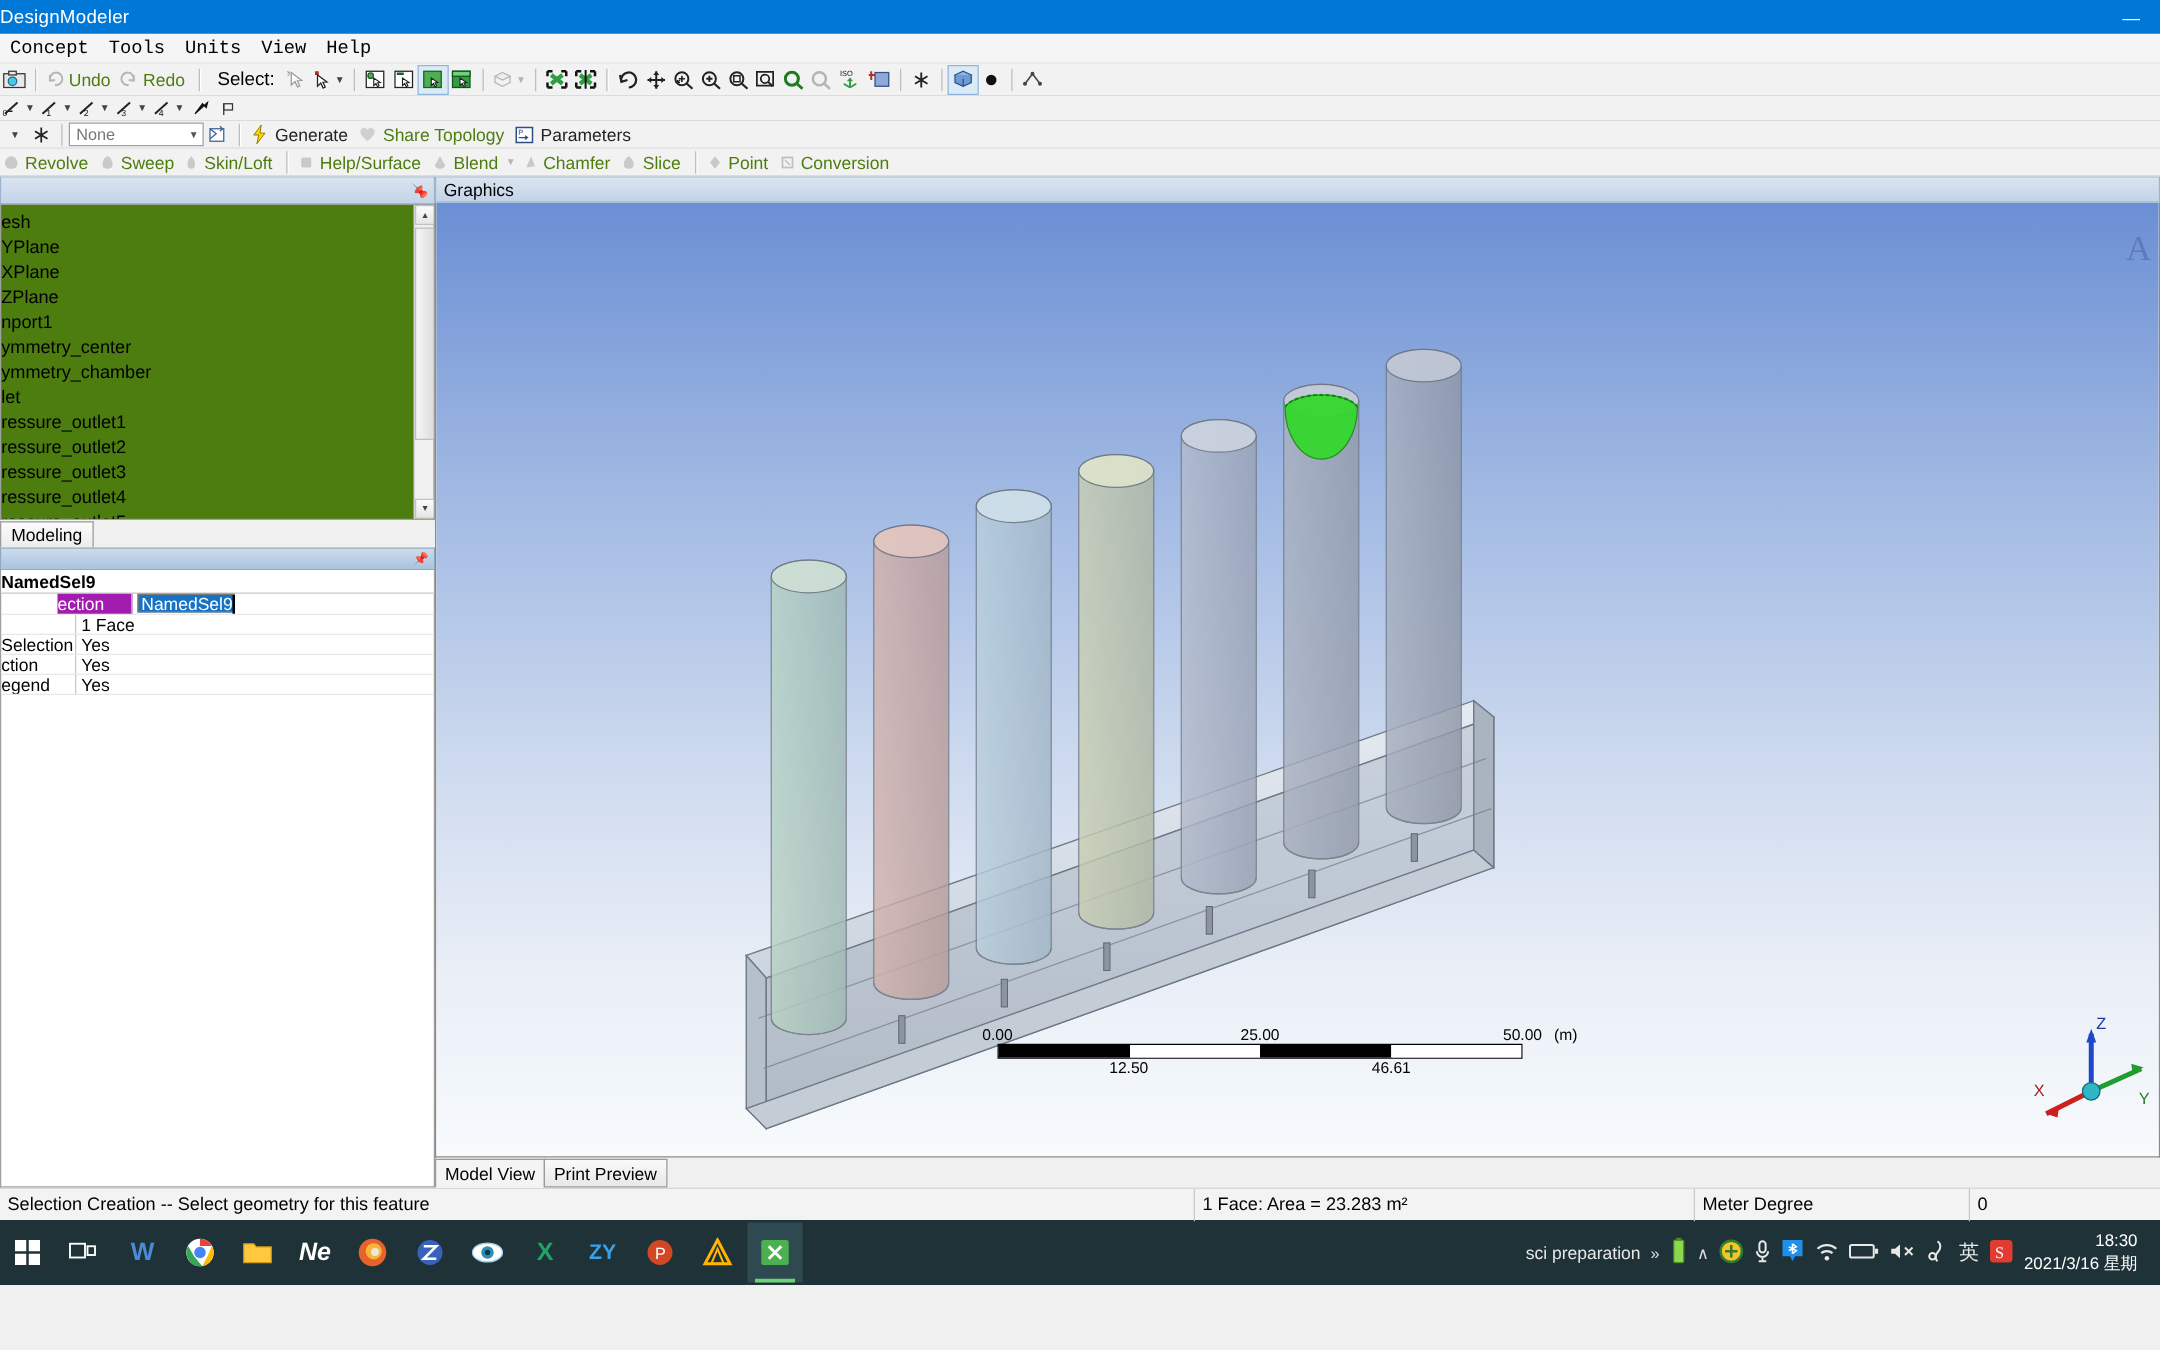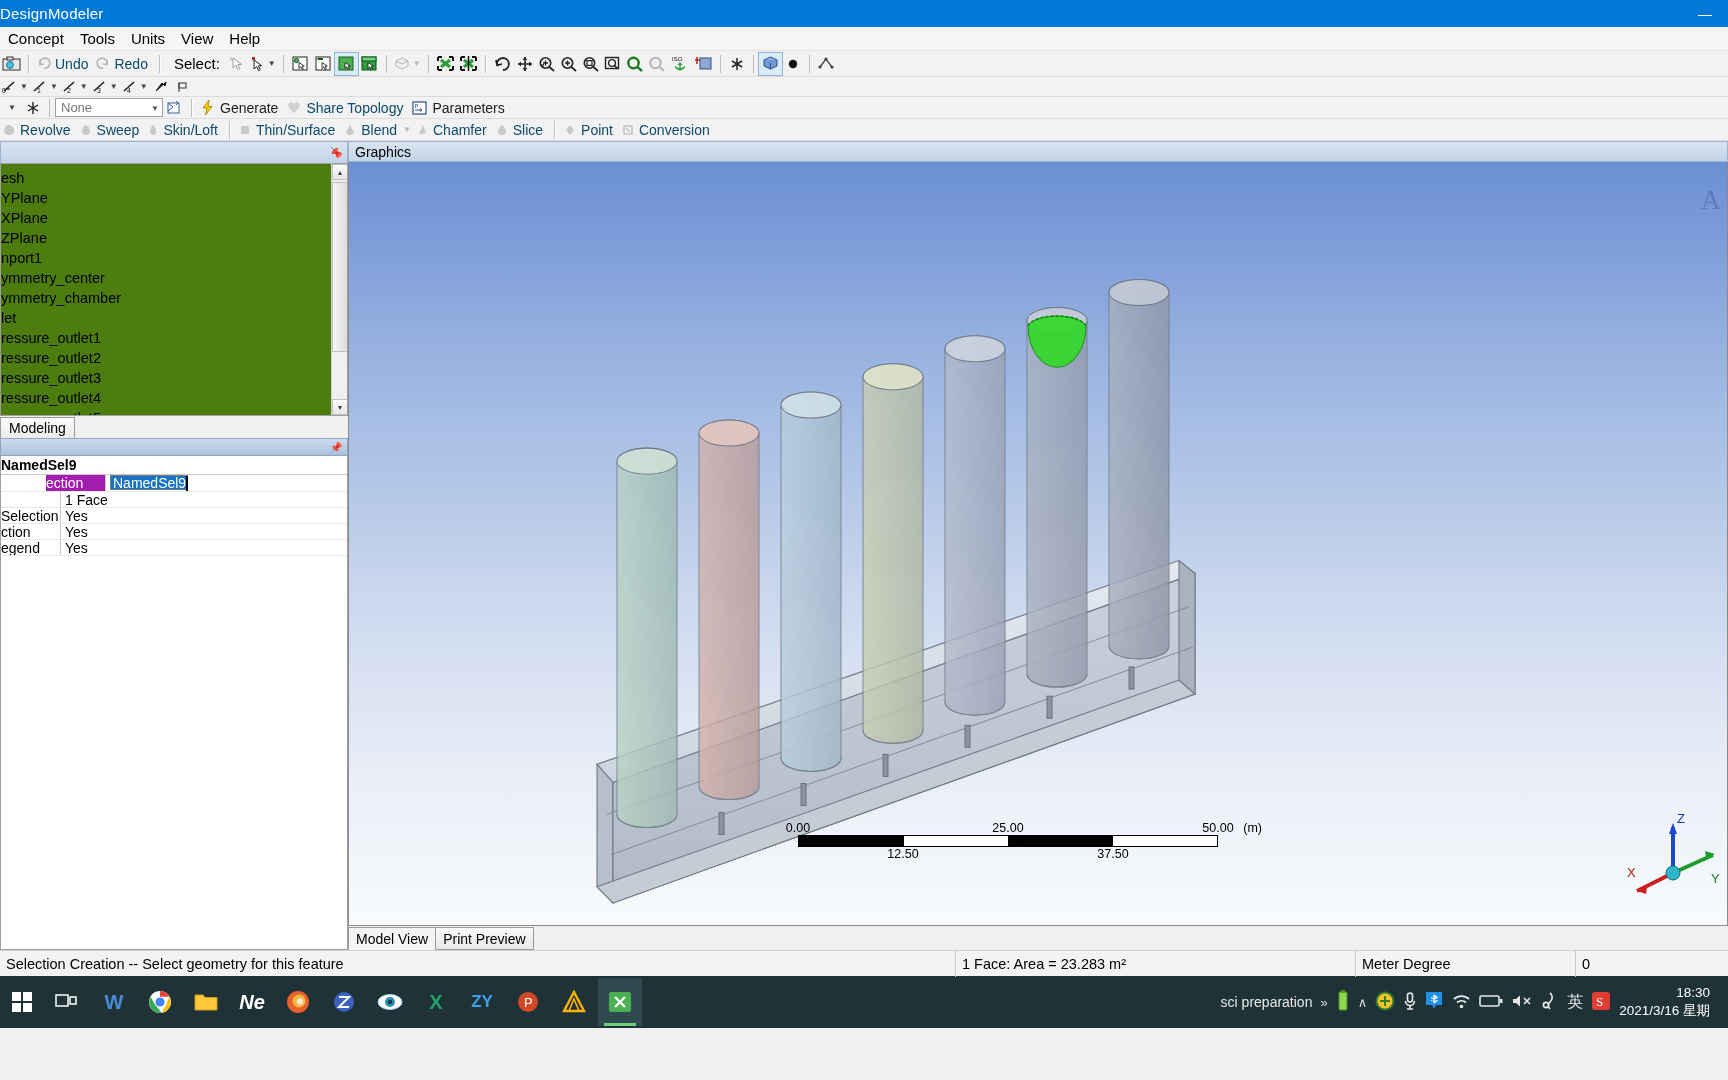--- a/index.html
+++ b/index.html
@@ -22,41 +22,41 @@
   .titlebar .winbtn {
     width: 46px; height: 27px; display: flex; align-items: center; justify-content: center;
     color: #fff; font-size: 14px;
   }
 
   
   .menubar {
     height: 24px; background: #f5f5f5; display: flex; align-items: center;
     font-size: 15px; color: #000; border-bottom: 1px solid #e3e3e3;
   }
-  .menubar .mi { padding: 2px 8px; cursor: default; }
+  .menubar .mi { padding: 2px 8px; cursor: default; font-family: Liberation Mono, monospace; }
 
   
   .tbrow {
     background: #f2f2f2; display: flex; align-items: center;
     border-bottom: 1px solid #dcdcdc; position: relative;
   }
   .tbrow.r1 { height: 26px; }
   .tbrow.r2 { height: 20px; }
   .tbrow.r3 { height: 22px; }
   .tbrow.r4 { height: 22px; }
   .sep { width: 1px; height: 18px; background: #bdbdbd; margin: 0 5px; }
   .sep2 { width: 2px; height: 18px; border-left: 1px solid #bdbdbd; border-right: 1px solid #fff; margin: 0 5px; }
   .tbtn {
     display: inline-flex; align-items: center; justify-content: center;
     height: 22px; min-width: 22px; padding: 0 2px; font-size: 12px; color: #222;
   }
   .tbtn.disabled { color: #b0b0b0; }
   .tbtn.active { background: #dbeaf7; outline: 1px solid #8fb4d9; }
   .tlabel { font-size: 14px; padding: 0 4px; white-space: nowrap; }
-  .tlabel.dis { color: #0c4a6e; }
+  .tlabel.dis { color: #4d7c0f; }
   .caret { font-size: 8px; margin-left: 2px; color: #444; }
   .selectlabel { font-size: 15px; padding: 0 6px 0 8px; color: #000; }
 
   .combo {
     width: 108px; height: 19px; background: #fff; border: 1px solid #a0a0a0;
     display: flex; align-items: center; font-size: 13px; color: #777;
     padding-left: 5px; position: relative;
   }
   .combo .cb-arrow {
     position: absolute; right: 3px; top: 50%; transform: translateY(-50%);
@@ -517,21 +517,21 @@
       <svg class="ic" width="12" height="14" viewBox="0 0 12 14">
           <path d="M6 2 C9 5 9 8 9 9 C9 11 7.5 12 6 12 C4.5 12 3 11 3 9 C3 8 3 5 6 2 Z" fill="#c9c9c9"></path>
         </svg>
       <span class="tlabel dis">Skin/Loft</span>
     </div>
     <div class="sep2"></div>
     <div class="tbtn disabled">
       <svg class="ic" width="14" height="14" viewBox="0 0 14 14">
           <rect x="3" y="3" width="8" height="8" rx="1.5" fill="#c9c9c9"></rect>
         </svg>
-      <span class="tlabel dis">Thin/Surface</span>
+      <span class="tlabel dis">Help/Surface</span>
     </div>
     <div class="tbtn disabled">
       <svg class="ic" width="14" height="14" viewBox="0 0 14 14">
           <path d="M7 2 L11 9 C11 11 9 12 7 12 C5 12 3 11 3 9 Z" fill="#c9c9c9"></path>
         </svg>
       <span class="tlabel dis">Blend</span>
       <span class="caret" style="color:#b5b5b5">▼</span>
     </div>
     <div class="tbtn disabled">
       <svg class="ic" width="14" height="14" viewBox="0 0 14 14">
@@ -760,21 +760,21 @@
               <span class="sb-unit">(m)</span>
             </div>
             <div class="sb-bar">
               <div class="sb-seg dark"></div>
               <div class="sb-seg light"></div>
               <div class="sb-seg dark"></div>
               <div class="sb-seg light"></div>
             </div>
             <div class="sb-labels-bot">
               <span class="sb-lab" style="left:25%">12.50</span>
-              <span class="sb-lab" style="left:75%">37.50</span>
+              <span class="sb-lab" style="left:75%">46.61</span>
             </div>
           </div>
 
           
           <div class="triad">
             <svg width="96" height="96" viewBox="0 0 96 96">
               <line x1="48" y1="62" x2="12" y2="80" stroke="#cc1f1f" stroke-width="4"></line>
               <polygon points="12,80 22,76 21,83" fill="#cc1f1f"></polygon>
               <line x1="48" y1="62" x2="88" y2="44" stroke="#1f9e2f" stroke-width="4"></line>
               <polygon points="90,43 80,40 81,47" fill="#1f9e2f"></polygon>

